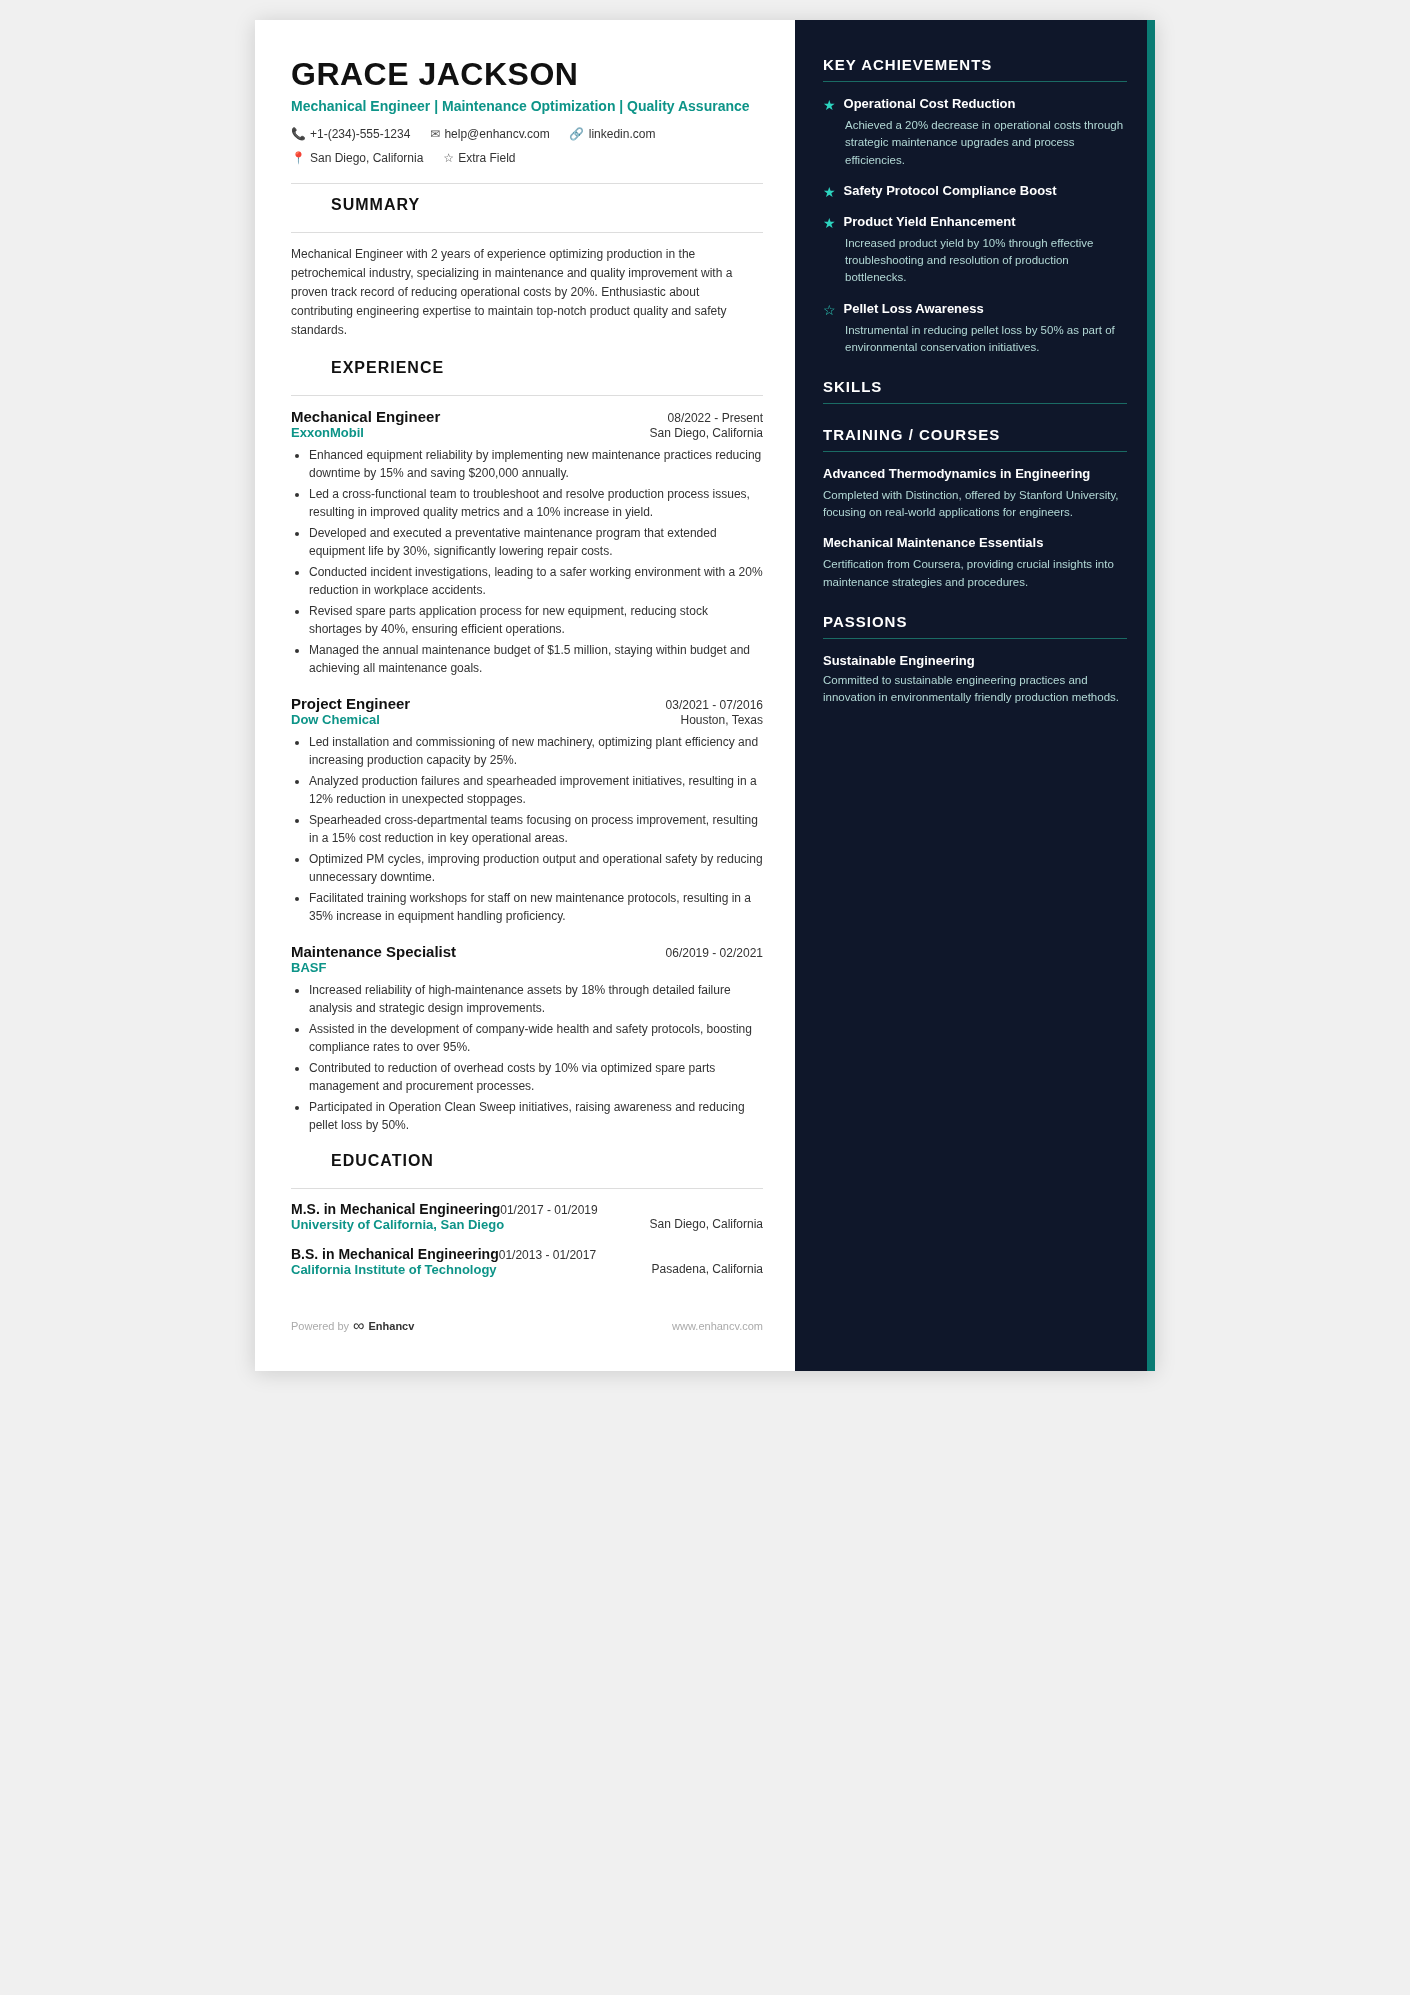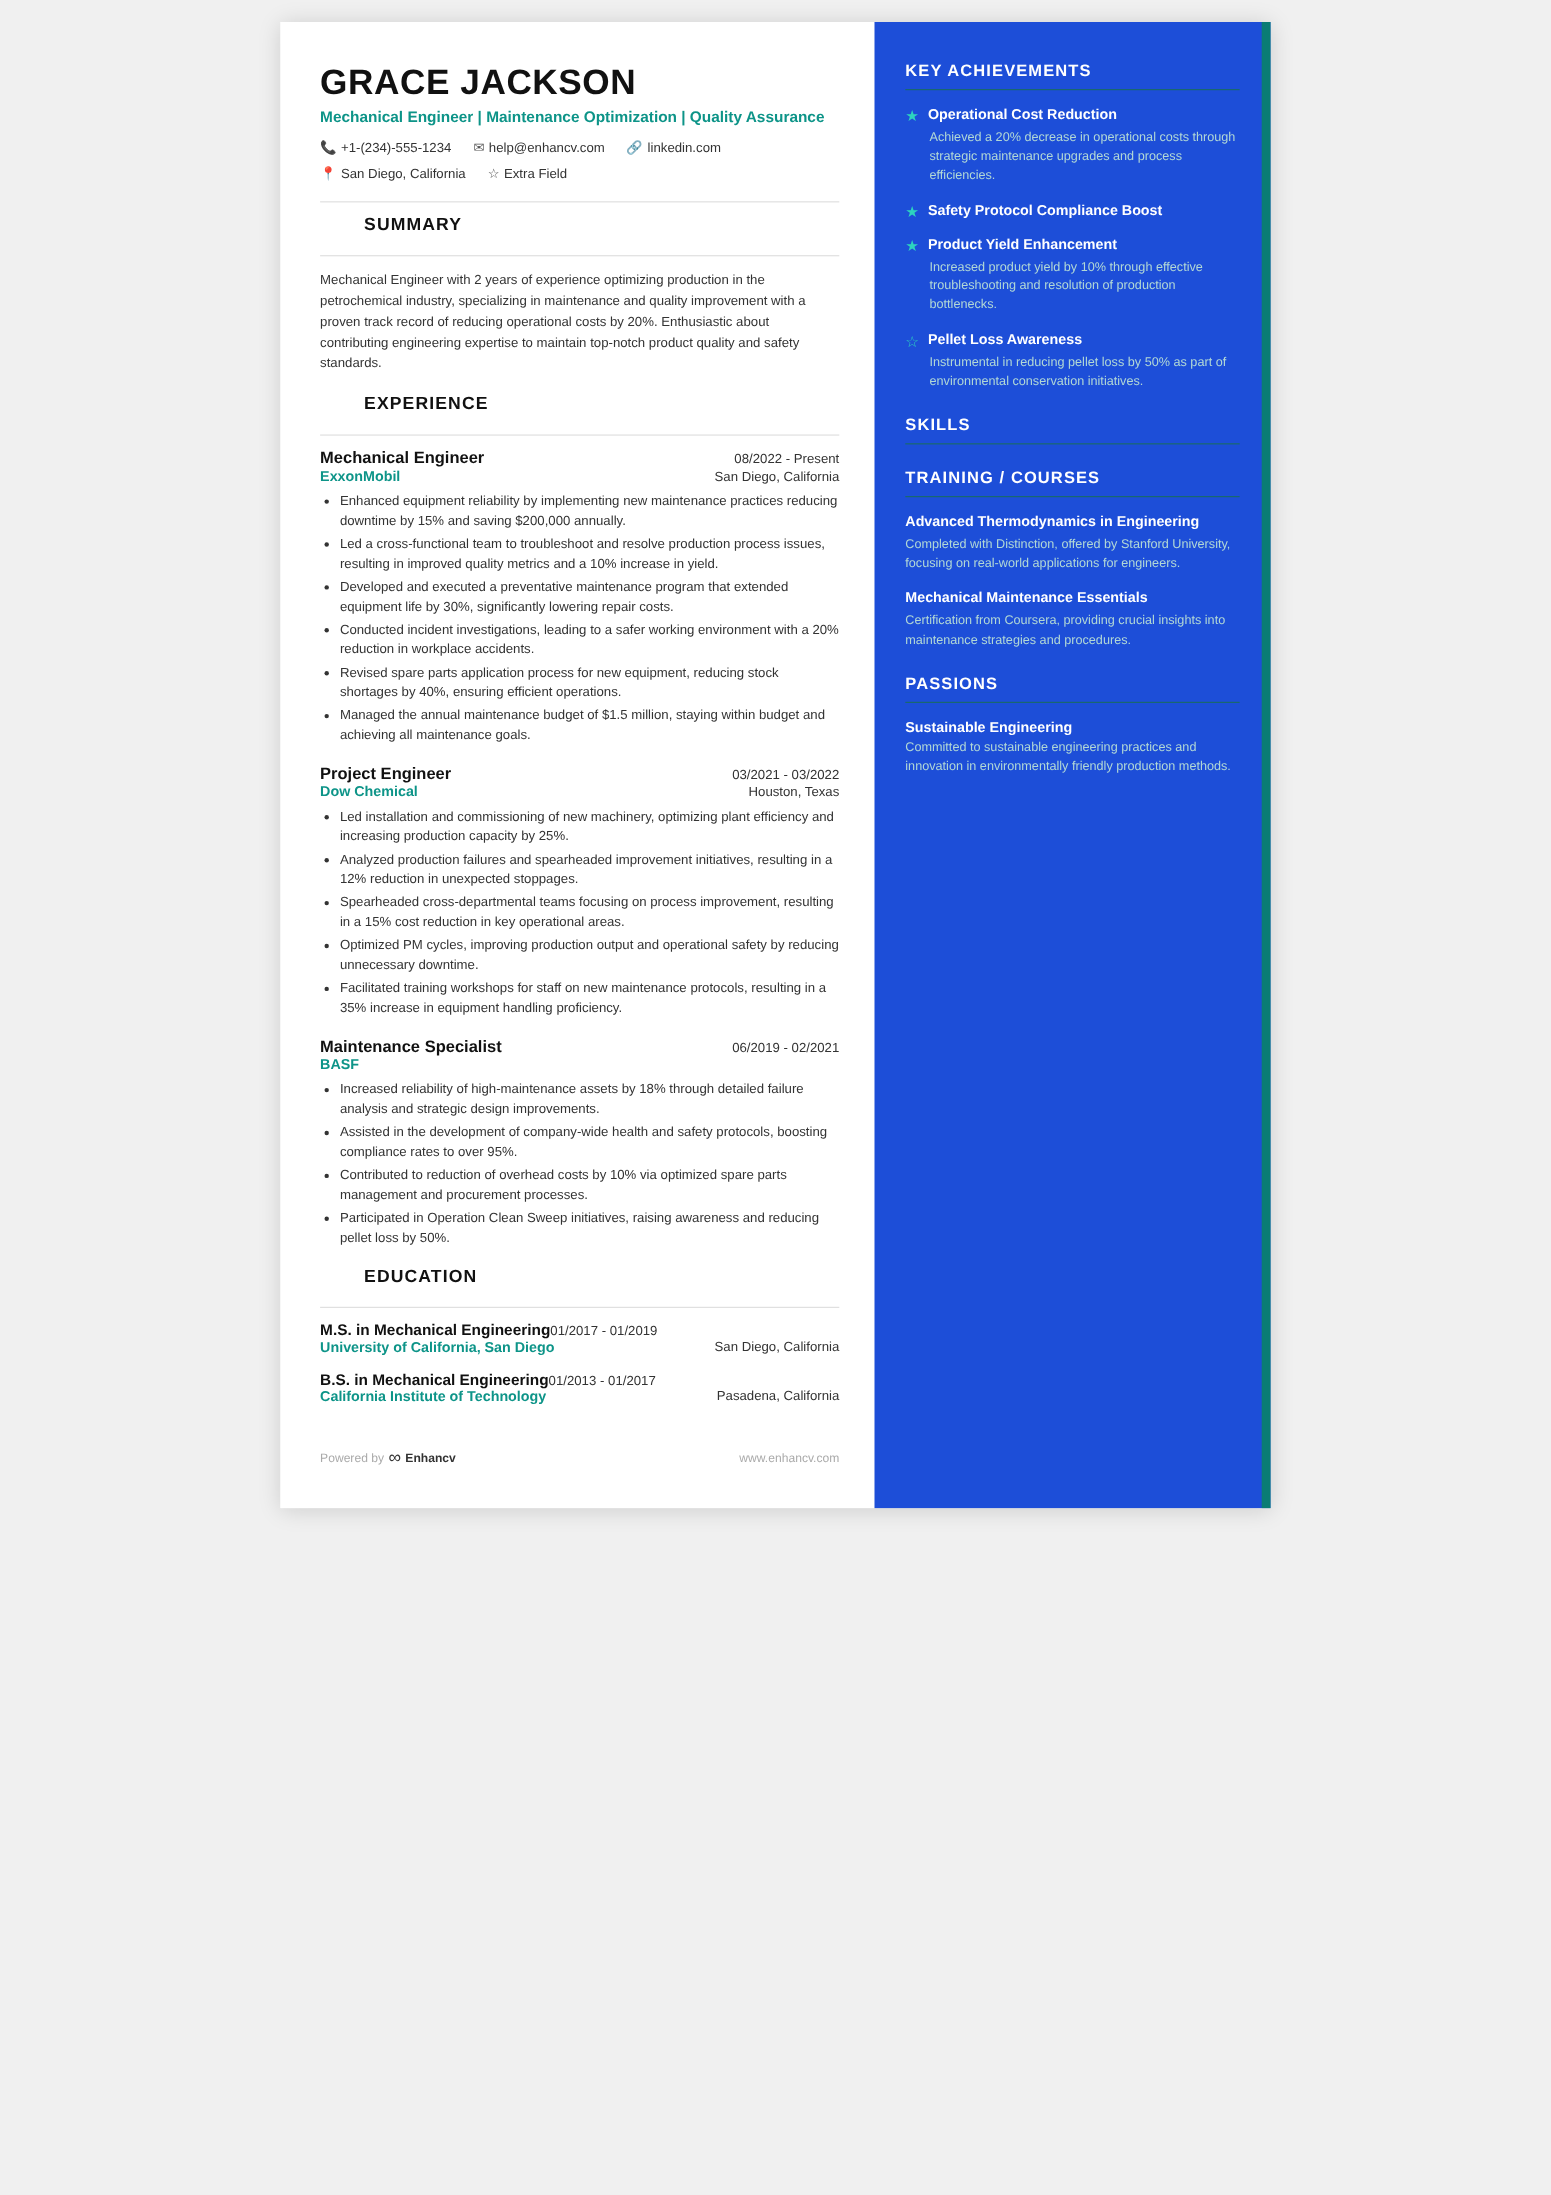--- a/index.html
+++ b/index.html
@@ -22,21 +22,21 @@
     }
     
     .left-col {
       flex: 0 0 60%;
       padding: 36px 32px 36px 36px;
       background: #fff;
     }
     
     .right-col {
       flex: 0 0 40%;
-      background: #1d4ed8;
+      background: #0f172a;
       color: #fff;
       padding: 36px 28px 36px 28px;
       position: relative;
     }
     
     .header-name {
       font-size: 32px;
       font-weight: 900;
       color: #111;
       letter-spacing: 0.5px;
@@ -331,21 +331,21 @@
             <li>Developed and executed a preventative maintenance program that extended equipment life by 30%, significantly lowering repair costs.</li>
             <li>Conducted incident investigations, leading to a safer working environment with a 20% reduction in workplace accidents.</li>
             <li>Revised spare parts application process for new equipment, reducing stock shortages by 40%, ensuring efficient operations.</li>
             <li>Managed the annual maintenance budget of $1.5 million, staying within budget and achieving all maintenance goals.</li>
           </ul>
         </div>
 
         <div class="exp-block">
           <div class="exp-header">
             <span class="exp-title">Project Engineer</span>
-            <span class="exp-dates">03/2021 - 03/2022</span>
+            <span class="exp-dates">03/2021 - 07/2016</span>
           </div>
           <div class="exp-company-row">
             <span class="exp-company">Dow Chemical</span>
             <span class="exp-location">Houston, Texas</span>
           </div>
           <ul class="exp-bullets">
             <li>Led installation and commissioning of new machinery, optimizing plant efficiency and increasing production capacity by 25%.</li>
             <li>Analyzed production failures and spearheaded improvement initiatives, resulting in a 12% reduction in unexpected stoppages.</li>
             <li>Spearheaded cross-departmental teams focusing on process improvement, resulting in a 15% cost reduction in key operational areas.</li>
             <li>Optimized PM cycles, improving production output and operational safety by reducing unnecessary downtime.</li>

